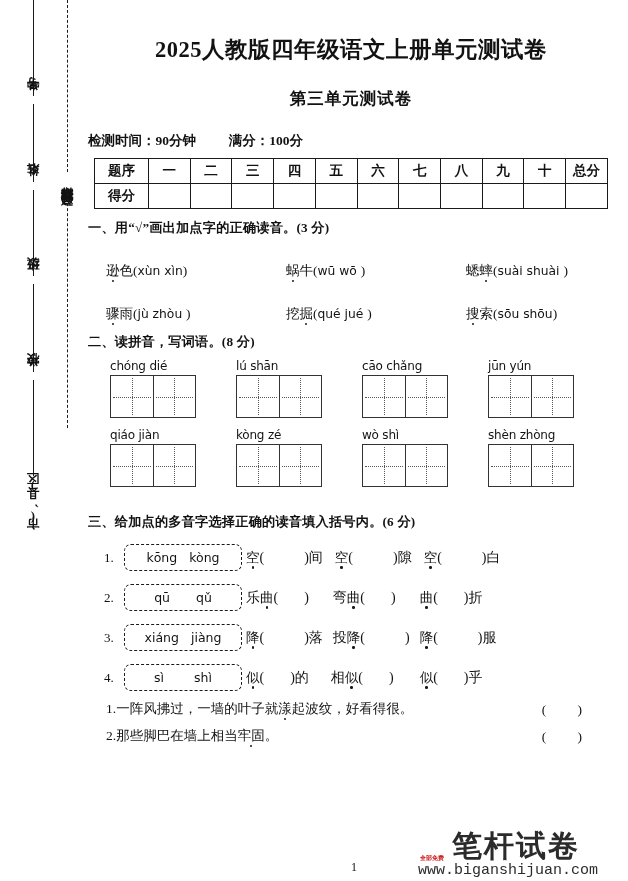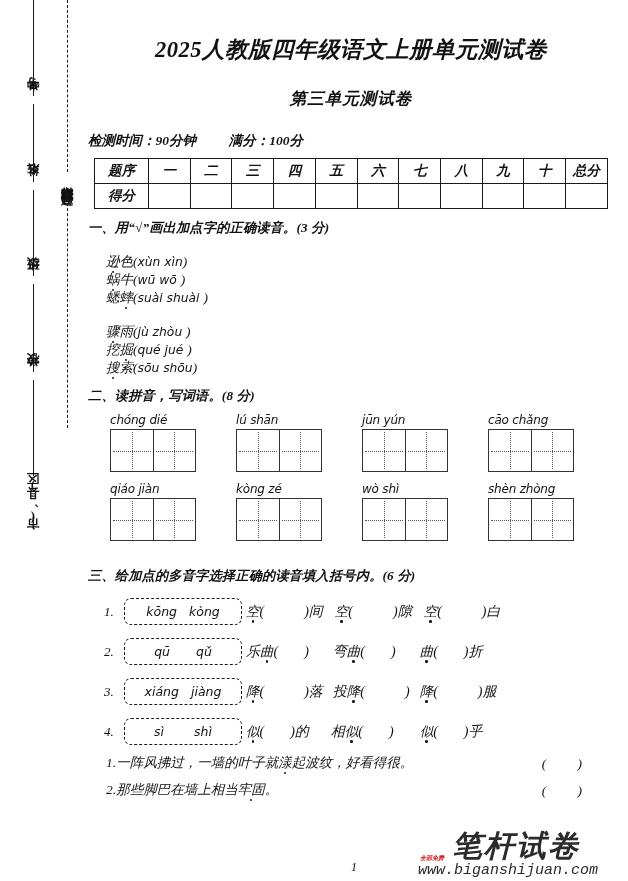--- a/index.html
+++ b/index.html
@@ -66,21 +66,20 @@
     padding: 4px 0;
     font-family: "Liberation Serif", "DejaVu Serif", serif;
   }
 
   
   #content {
     position: absolute;
     left: 80px; top: 0;
     width: 548px; height: 881px;
     padding: 0 14px 0 8px;
-    font-style: italic;
   }
 
   #paper-title {
     text-align: center;
     font-size: 22.5px;
     font-weight: bold;
     letter-spacing: 0.5px;
     margin-top: 34px;
     white-space: nowrap;
   }
@@ -121,24 +120,23 @@
   .sec-head {
     font-size: 13.2px;
     font-weight: bold;
     margin-top: 10px;
     letter-spacing: 0.2px;
   }
 
   
   .q1-row {
     display: flex;
-    margin-top: 16px;
+    margin-top: 25px;
     padding-left: 18px;
     font-size: 13px;
-    flex-direction: column;
   }
   .q1-item {
     white-space: nowrap;
     font-family: "DejaVu Sans", sans-serif;
     font-size: 12.3px;
   }
   .q1-item:nth-child(1) { width: 180px; }
   .q1-item:nth-child(2) { width: 180px; }
   .dotchar {
     position: relative;
@@ -393,28 +391,28 @@
         </div>
     </div>
     <div class="grid-cell-wrap">
       <div class="grid-pinyin">lú  shān</div>
       <div class="tzg">
           <div class="tzg-cell"></div>
           <div class="tzg-cell"></div>
         </div>
     </div>
     <div class="grid-cell-wrap">
+      <div class="grid-pinyin">cāo chǎng</div>
+      <div class="tzg">
+          <div class="tzg-cell"></div>
+          <div class="tzg-cell"></div>
+        </div>
+    </div>
+    <div class="grid-cell-wrap">
       <div class="grid-pinyin">jūn  yún</div>
-      <div class="tzg">
-          <div class="tzg-cell"></div>
-          <div class="tzg-cell"></div>
-        </div>
-    </div>
-    <div class="grid-cell-wrap">
-      <div class="grid-pinyin">cāo chǎng</div>
       <div class="tzg">
           <div class="tzg-cell"></div>
           <div class="tzg-cell"></div>
         </div>
     </div>
   </div>
 
   <div class="grid-row" style="margin-top:10px">
     <div class="grid-cell-wrap">
       <div class="grid-pinyin">qiáo jiàn</div>

